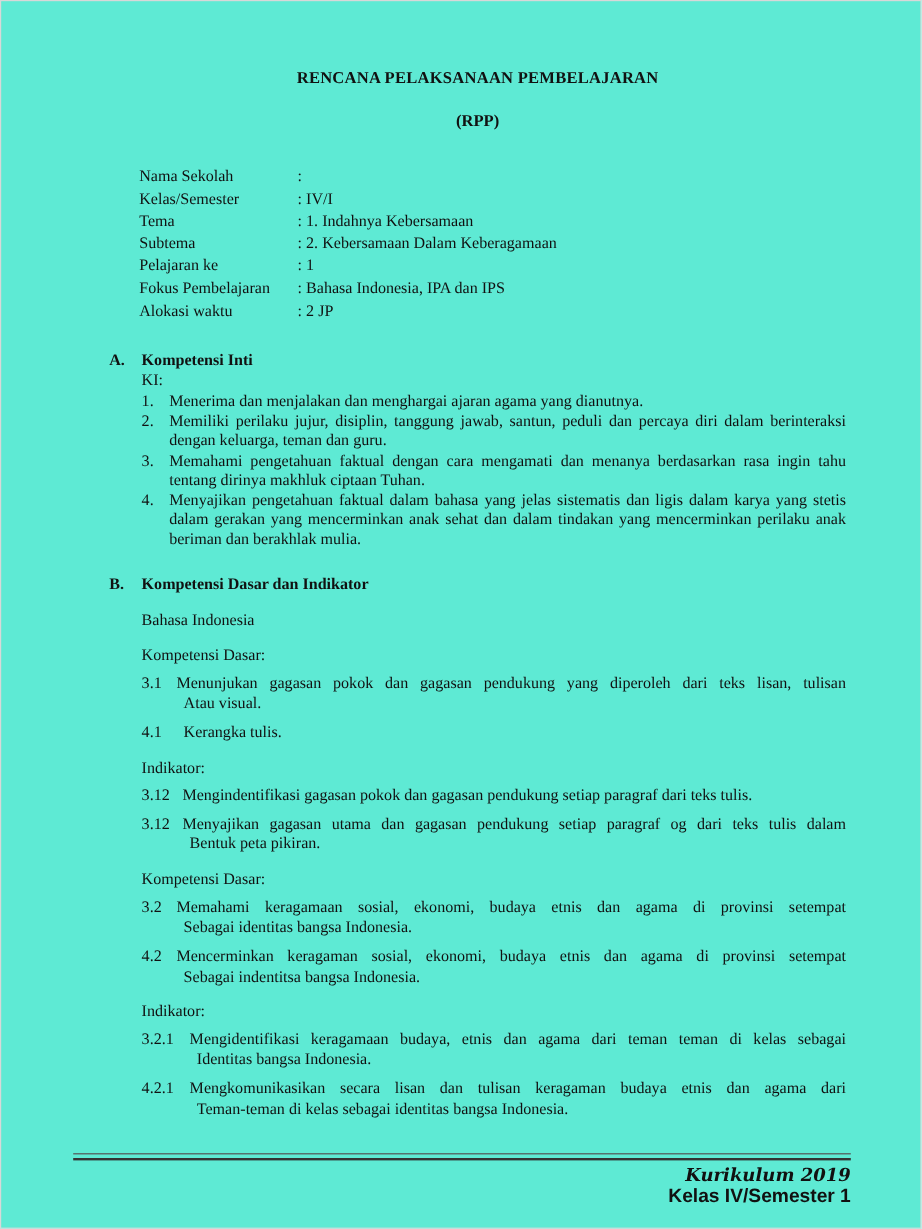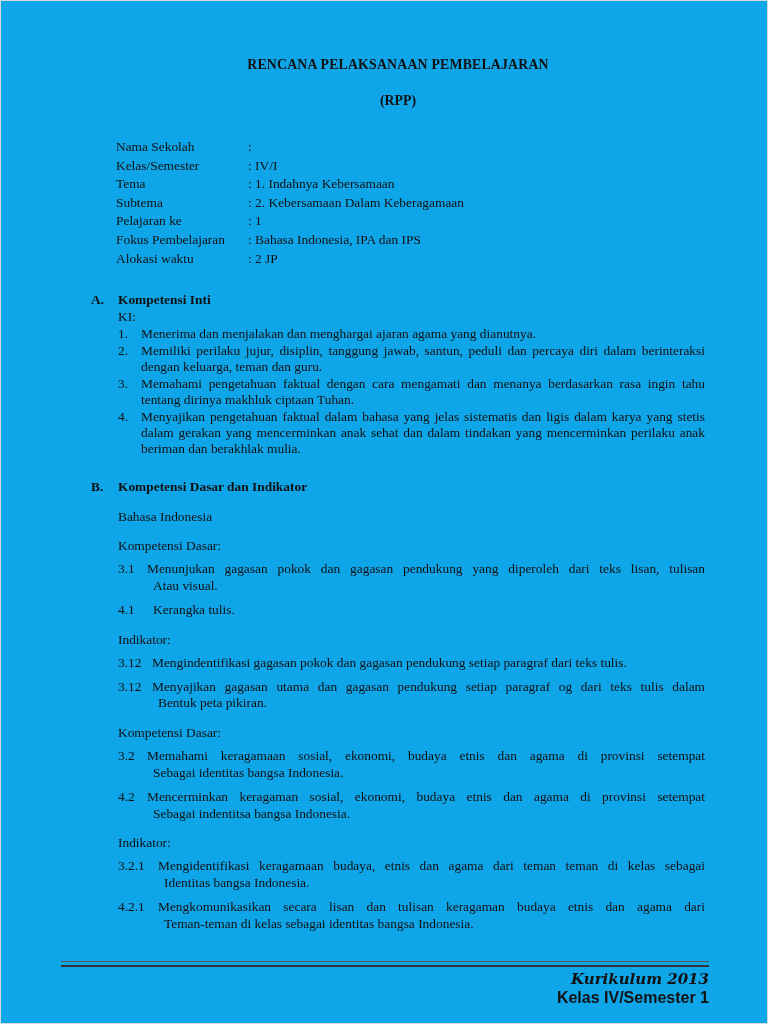--- a/index.html
+++ b/index.html
@@ -1,20 +1,20 @@
 <!DOCTYPE html>
 <html><head>
 <meta charset="utf-8">
 <style>
   html,body{margin:0;padding:0;background:#ffffff;}
   body{width:768px;height:1024px;}
   .page{
     position:relative;box-sizing:border-box;
     width:768px;height:1024px;
-    background:#0ea5e9;border:1px solid #d8d8d8;
+    background:#5eead4;border:1px solid #d8d8d8;
     padding:56px 62px 0 90px;
     font-family:"Liberation Serif","DejaVu Serif",serif;
     font-size:13.4px;color:#111111;
   }
   .doc-title{text-align:center;font-weight:bold;font-size:13.8px;letter-spacing:.2px;}
   .doc-subtitle{text-align:center;font-weight:bold;font-size:13.8px;margin-top:20px;}
 
   .meta{margin-top:29px;margin-left:25px;}
   .meta-row{display:flex;line-height:18.6px;}
   .meta-label{width:132px;flex:none;}
@@ -188,17 +188,17 @@
           <div class="l1j">Mengkomunikasikan secara lisan dan tulisan keragaman budaya etnis dan agama dari</div>
           <div class="l2">Teman-teman di kelas sebagai identitas bangsa Indonesia.</div>
         </span>
       </div>
 
     </div>
   </div>
 
   <div class="footer">
     <div class="rule"></div>
-    <div class="brand">Kurikulum 2013</div>
+    <div class="brand">Kurikulum 2019</div>
     <div class="class-info">Kelas IV/Semester 1</div>
   </div>
 
 </div>
 
 </body></html>

